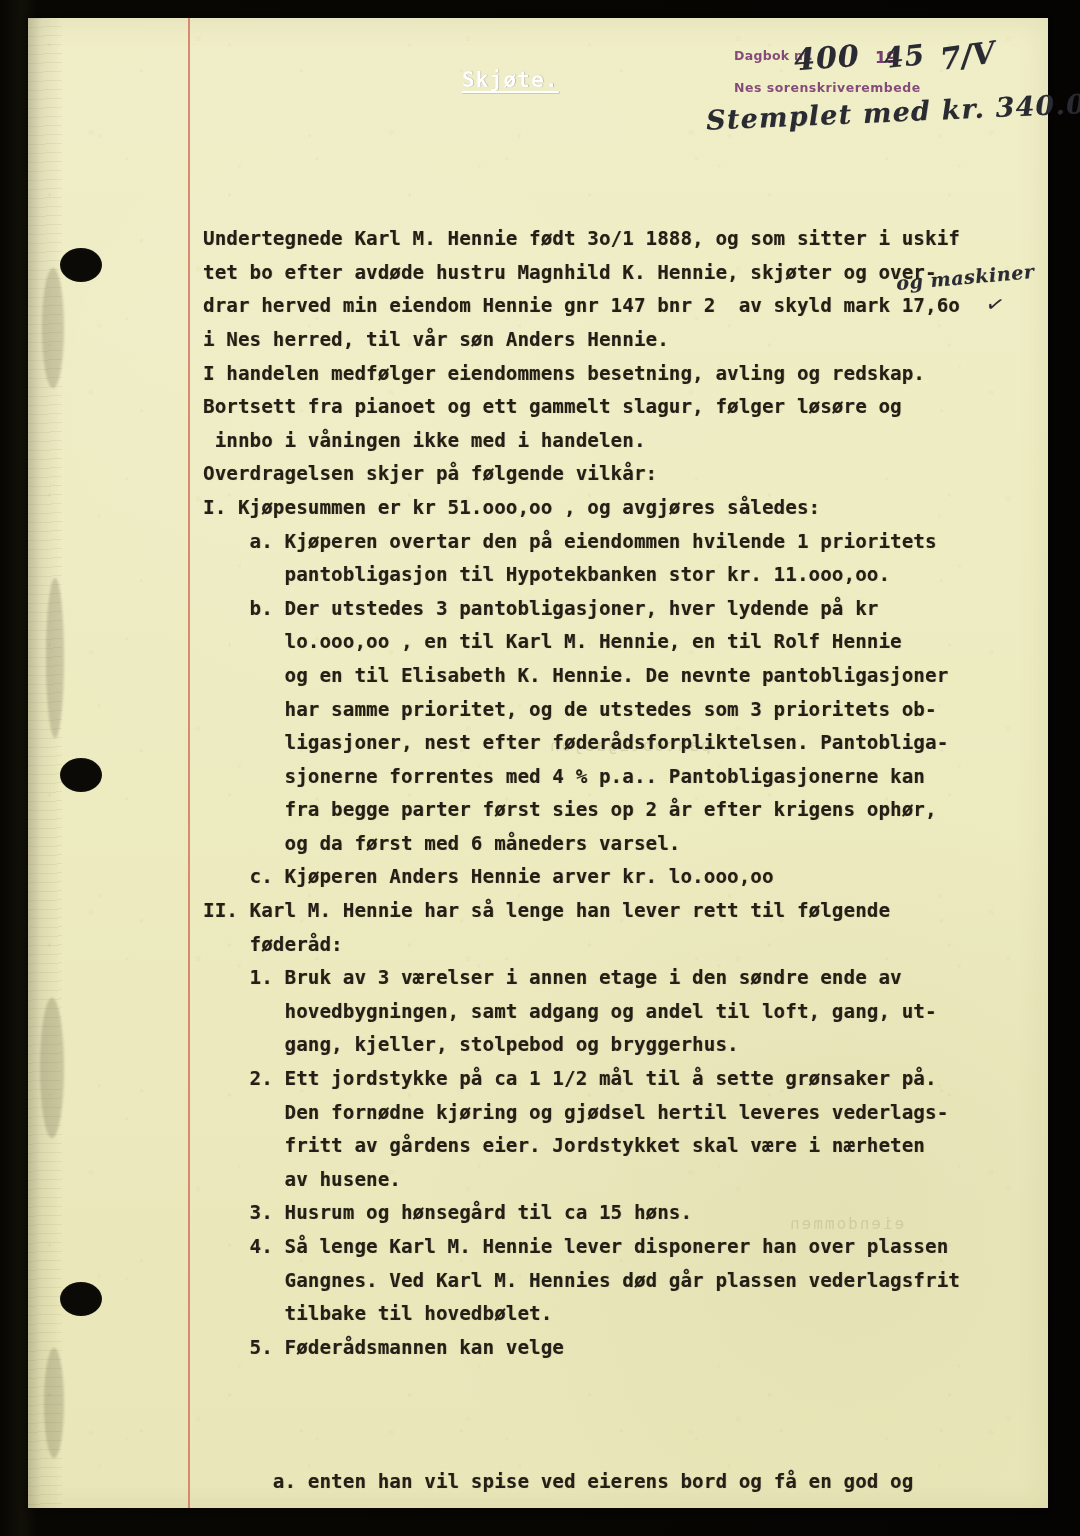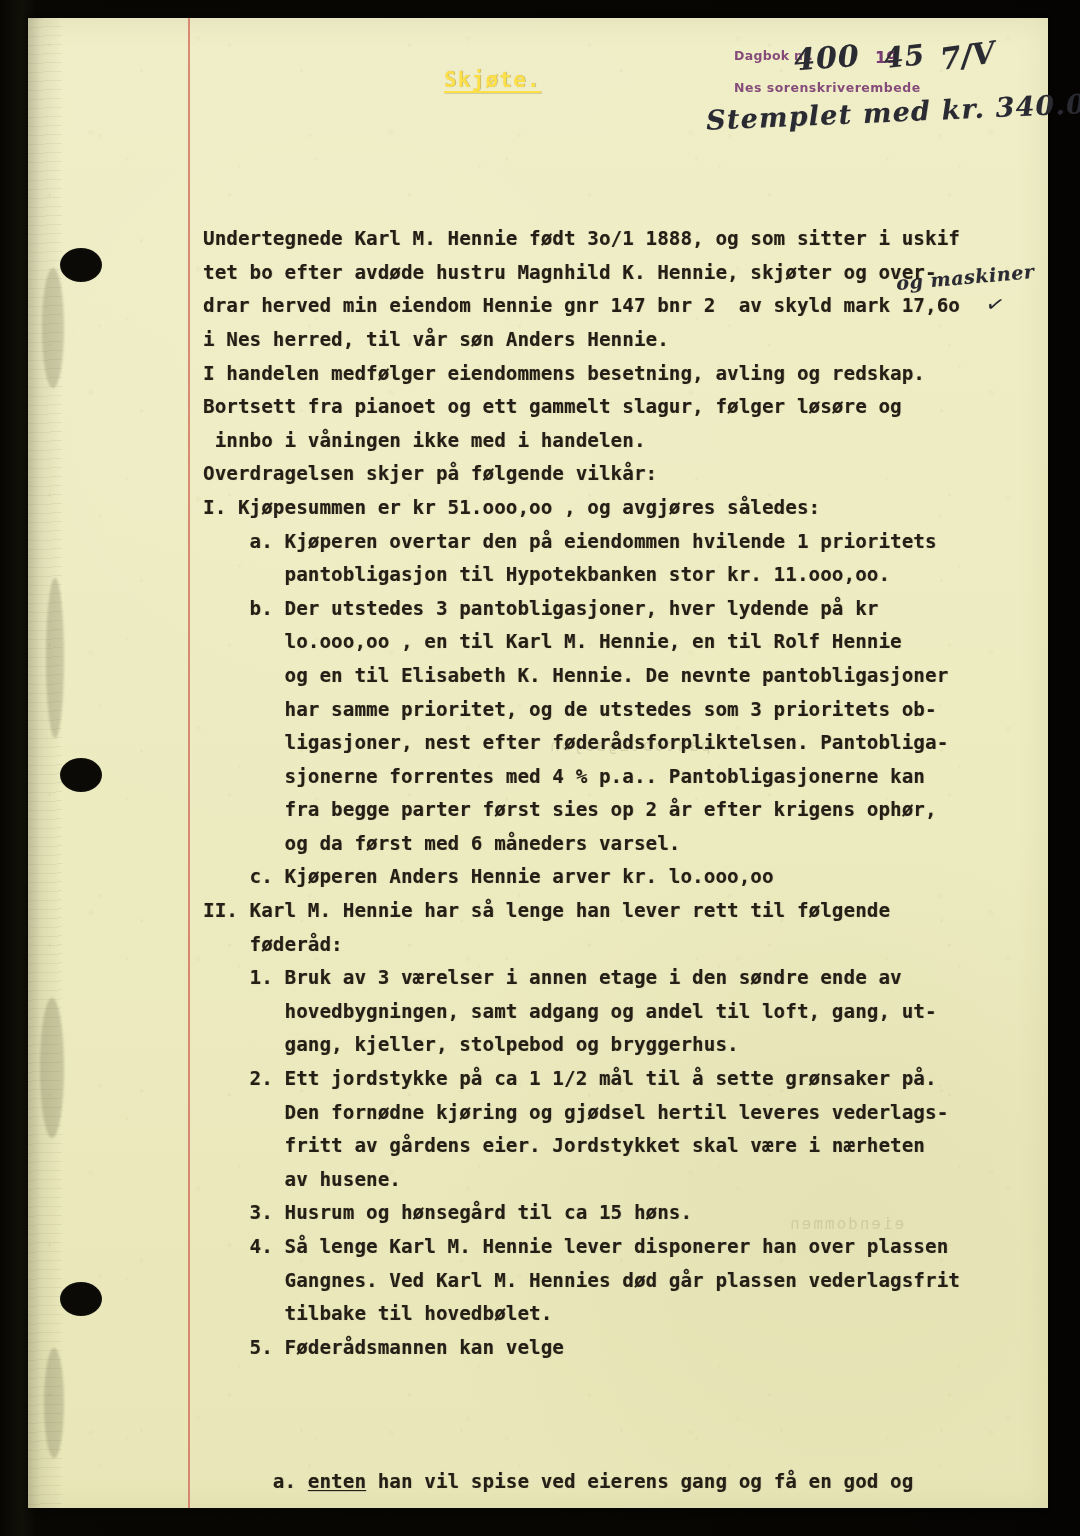--- a/index.html
+++ b/index.html
@@ -111,28 +111,28 @@
     color: #241f16;
     font-family: "DejaVu Sans Mono", monospace;
     font-size: 19.1px;
     line-height: 33.6px;
     letter-spacing: 0.15px;
     font-weight: 700;
     white-space: pre;
     text-shadow: 0.5px 0.4px 0.7px rgba(60,52,34,0.45);
   }
   .typed .ln { display: block; height: 33.6px; margin-left: 13px; }
-  .typed .u { text-decoration: underline; text-underline-offset: 2px; }
+  .typed .u { text-underline-offset: 2px; }
 
   
   .heading {
     position: absolute;
-    left: 444px;
+    left: 462px;
     top: 68px;
-    color: #fde047;
+    color: #ffffff;
     font-family: "DejaVu Sans Mono", monospace;
     font-size: 21px;
     font-weight: 700;
     letter-spacing: 1.2px;
     text-decoration: underline;
     text-underline-offset: 4px;
     text-decoration-thickness: 2px;
     text-shadow: 0.5px 0.4px 0.7px rgba(60,52,34,0.45);
     text-align: right;
   }
@@ -231,21 +231,21 @@
   <div class="hand hand-year">45</div>
   <div class="hand hand-date">7/V</div>
   <div class="hand hand-stamped">Stemplet med kr. 340.00</div>
 
   <div class="hand hand-margin">og maskiner</div>
   <div class="caret">✓</div>
 
   <div class="typed">
     <span id="body-lines"><span class="ln">Undertegnede Karl M. Hennie født 3o/1 1888, og som sitter i uskif</span><span class="ln">tet bo efter avdøde hustru Magnhild K. Hennie, skjøter og over-</span><span class="ln">drar herved min eiendom Hennie gnr 147 bnr 2  av skyld mark 17,6o</span><span class="ln">i Nes herred, til vår søn Anders Hennie.</span><span class="ln">I handelen medfølger eiendommens besetning, avling og redskap.</span><span class="ln">Bortsett fra pianoet og ett gammelt slagur, følger løsøre og</span><span class="ln"> innbo i våningen ikke med i handelen.</span><span class="ln">Overdragelsen skjer på følgende vilkår:</span><span class="ln">I. Kjøpesummen er kr 51.ooo,oo , og avgjøres således:</span><span class="ln">    a. Kjøperen overtar den på eiendommen hvilende 1 prioritets</span><span class="ln">       pantobligasjon til Hypotekbanken stor kr. 11.ooo,oo.</span><span class="ln">    b. Der utstedes 3 pantobligasjoner, hver lydende på kr</span><span class="ln">       lo.ooo,oo , en til Karl M. Hennie, en til Rolf Hennie</span><span class="ln">       og en til Elisabeth K. Hennie. De nevnte pantobligasjoner</span><span class="ln">       har samme prioritet, og de utstedes som 3 prioritets ob-</span><span class="ln">       ligasjoner, nest efter føderådsforpliktelsen. Pantobliga-</span><span class="ln">       sjonerne forrentes med 4 % p.a.. Pantobligasjonerne kan</span><span class="ln">       fra begge parter først sies op 2 år efter krigens ophør,</span><span class="ln">       og da først med 6 måneders varsel.</span><span class="ln">    c. Kjøperen Anders Hennie arver kr. lo.ooo,oo</span><span class="ln">II. Karl M. Hennie har så lenge han lever rett til følgende</span><span class="ln">    føderåd:</span><span class="ln">    1. Bruk av 3 værelser i annen etage i den søndre ende av</span><span class="ln">       hovedbygningen, samt adgang og andel til loft, gang, ut-</span><span class="ln">       gang, kjeller, stolpebod og bryggerhus.</span><span class="ln">    2. Ett jordstykke på ca 1 1/2 mål til å sette grønsaker på.</span><span class="ln">       Den fornødne kjøring og gjødsel hertil leveres vederlags-</span><span class="ln">       fritt av gårdens eier. Jordstykket skal være i nærheten</span><span class="ln">       av husene.</span><span class="ln">    3. Husrum og hønsegård til ca 15 høns.</span><span class="ln">    4. Så lenge Karl M. Hennie lever disponerer han over plassen</span><span class="ln">       Gangnes. Ved Karl M. Hennies død går plassen vederlagsfrit</span><span class="ln">       tilbake til hovedbølet.</span><span class="ln">    5. Føderådsmannen kan velge</span></span>
 
-    <span class="ln"><span>      a. </span><span class="u">enten</span><span> han vil spise ved eierens gang og få en god og</span></span>
+    <span class="ln"><span>      a. </span><span class="u">enten</span><span> han vil spise ved eierens bord og få en god og</span></span>
 
     
     
 
     
 
     
   </div>
 
 </div>

